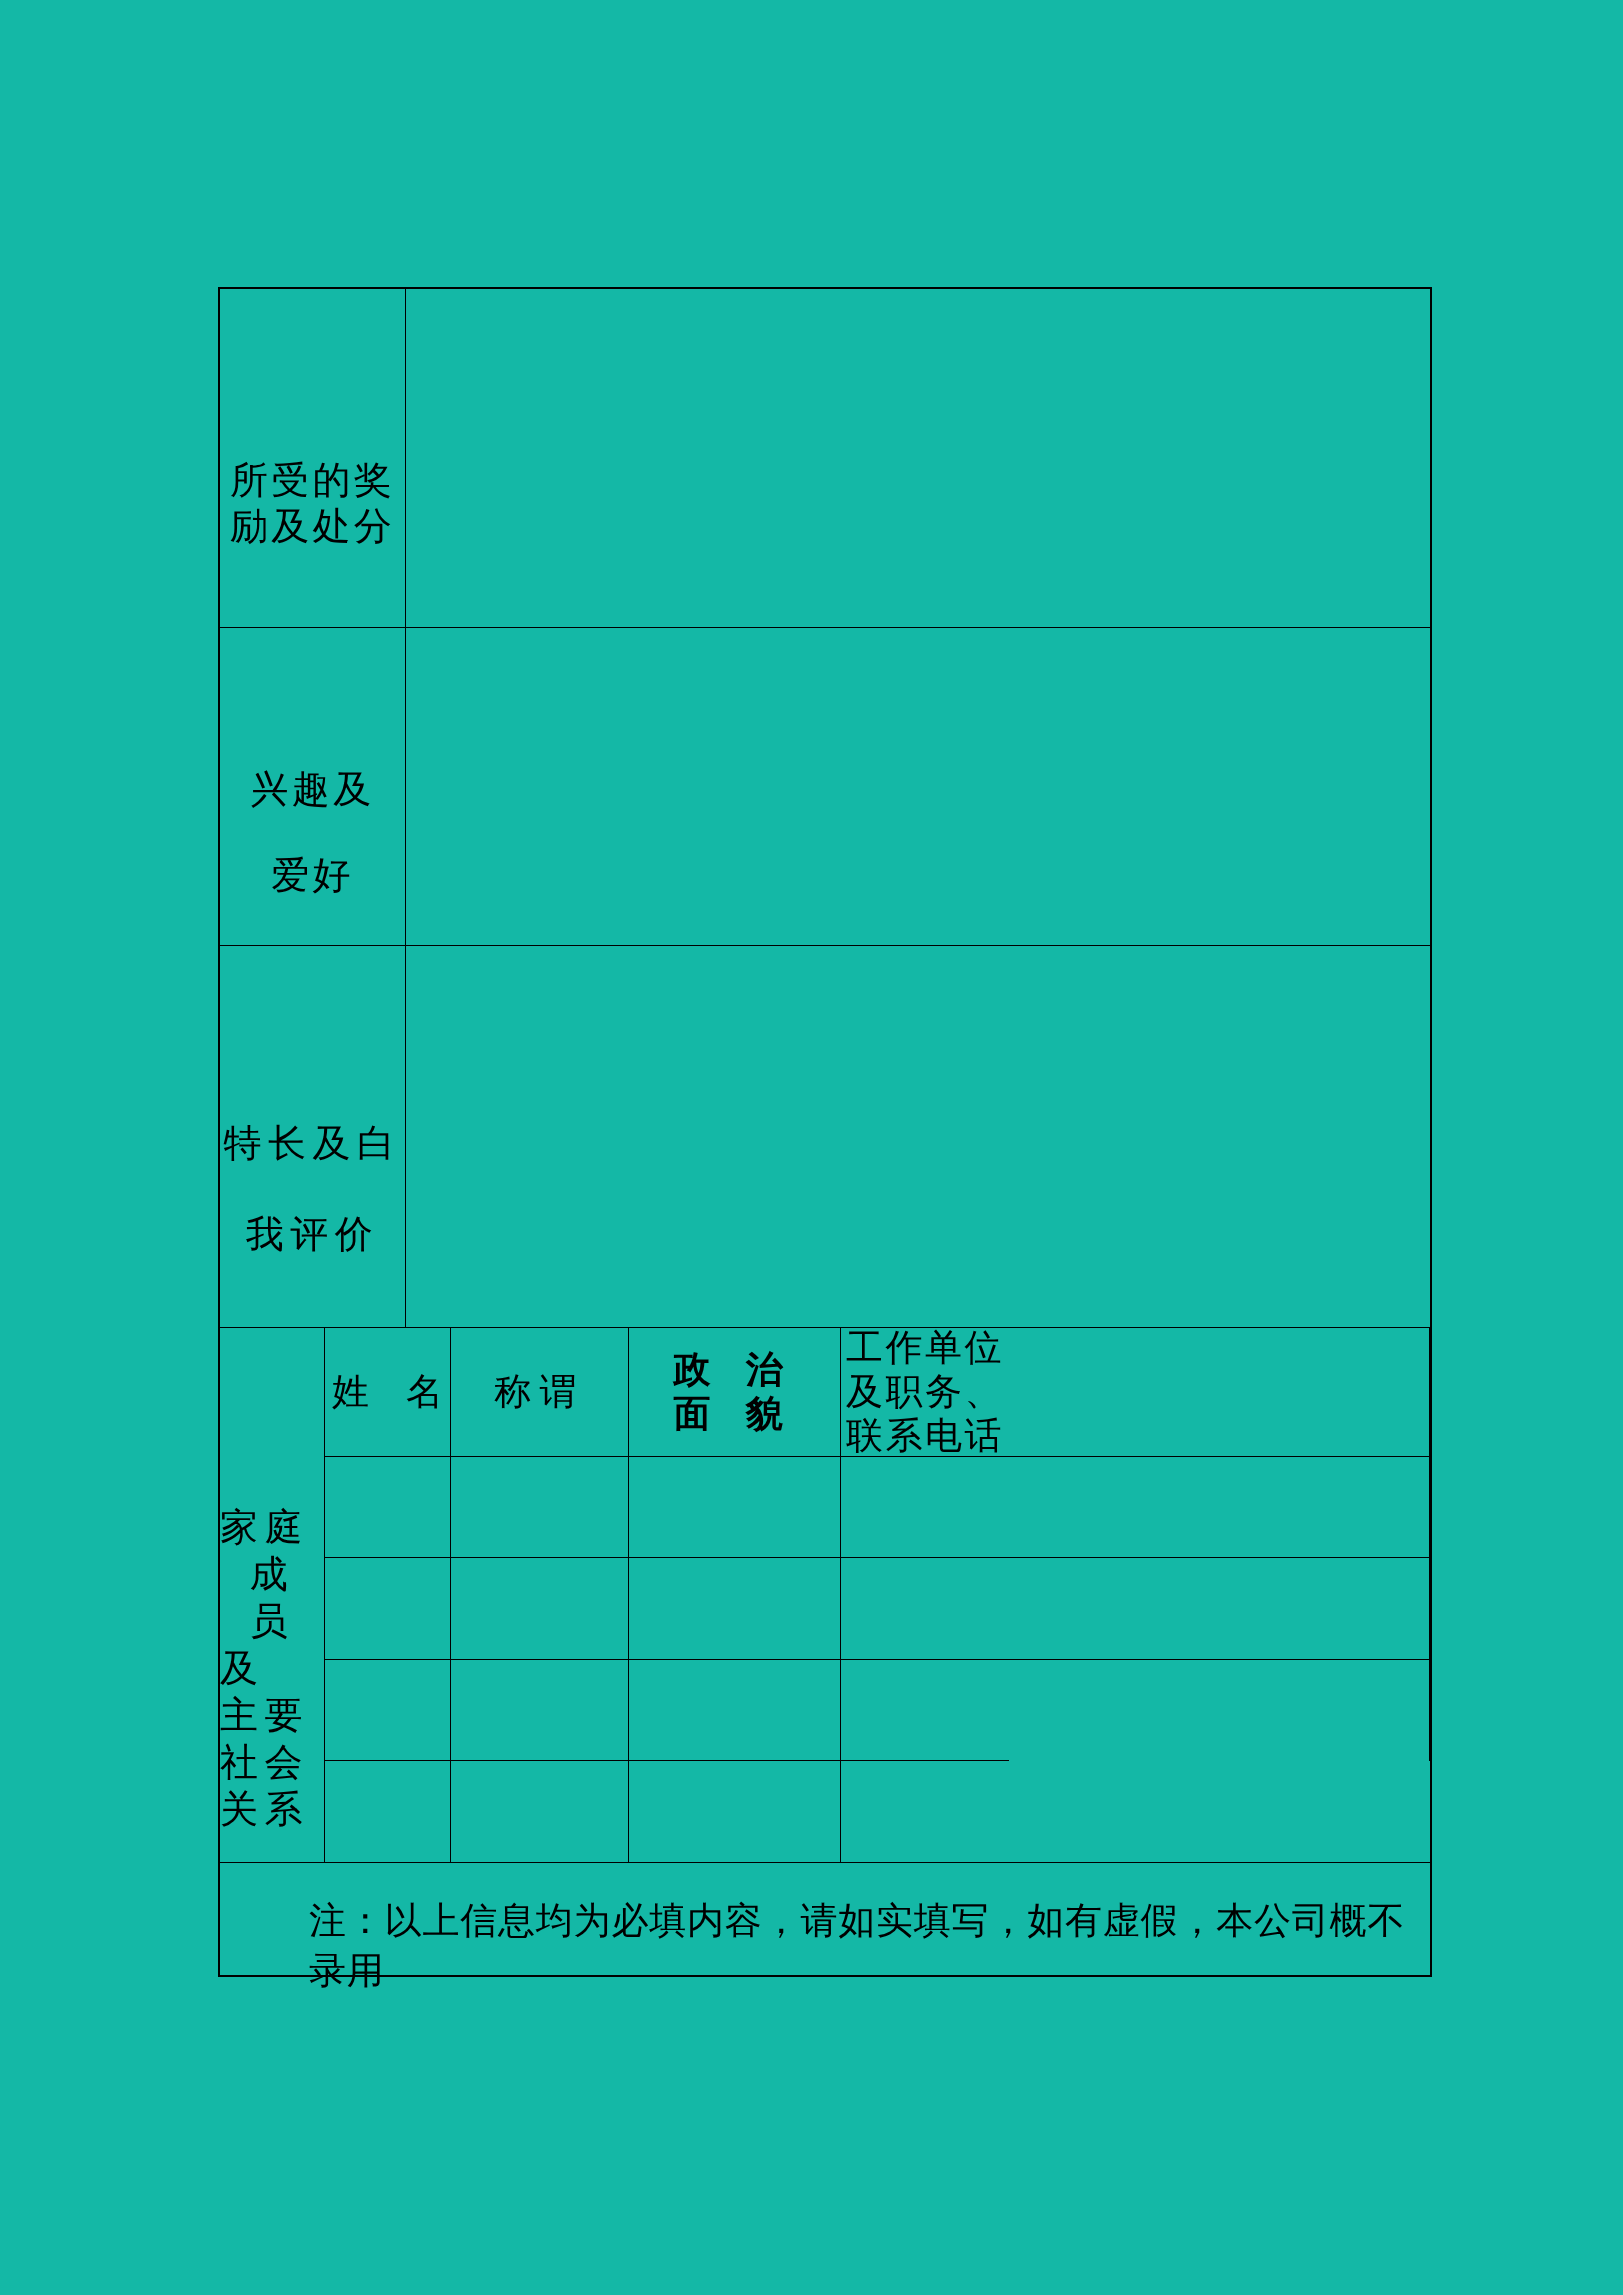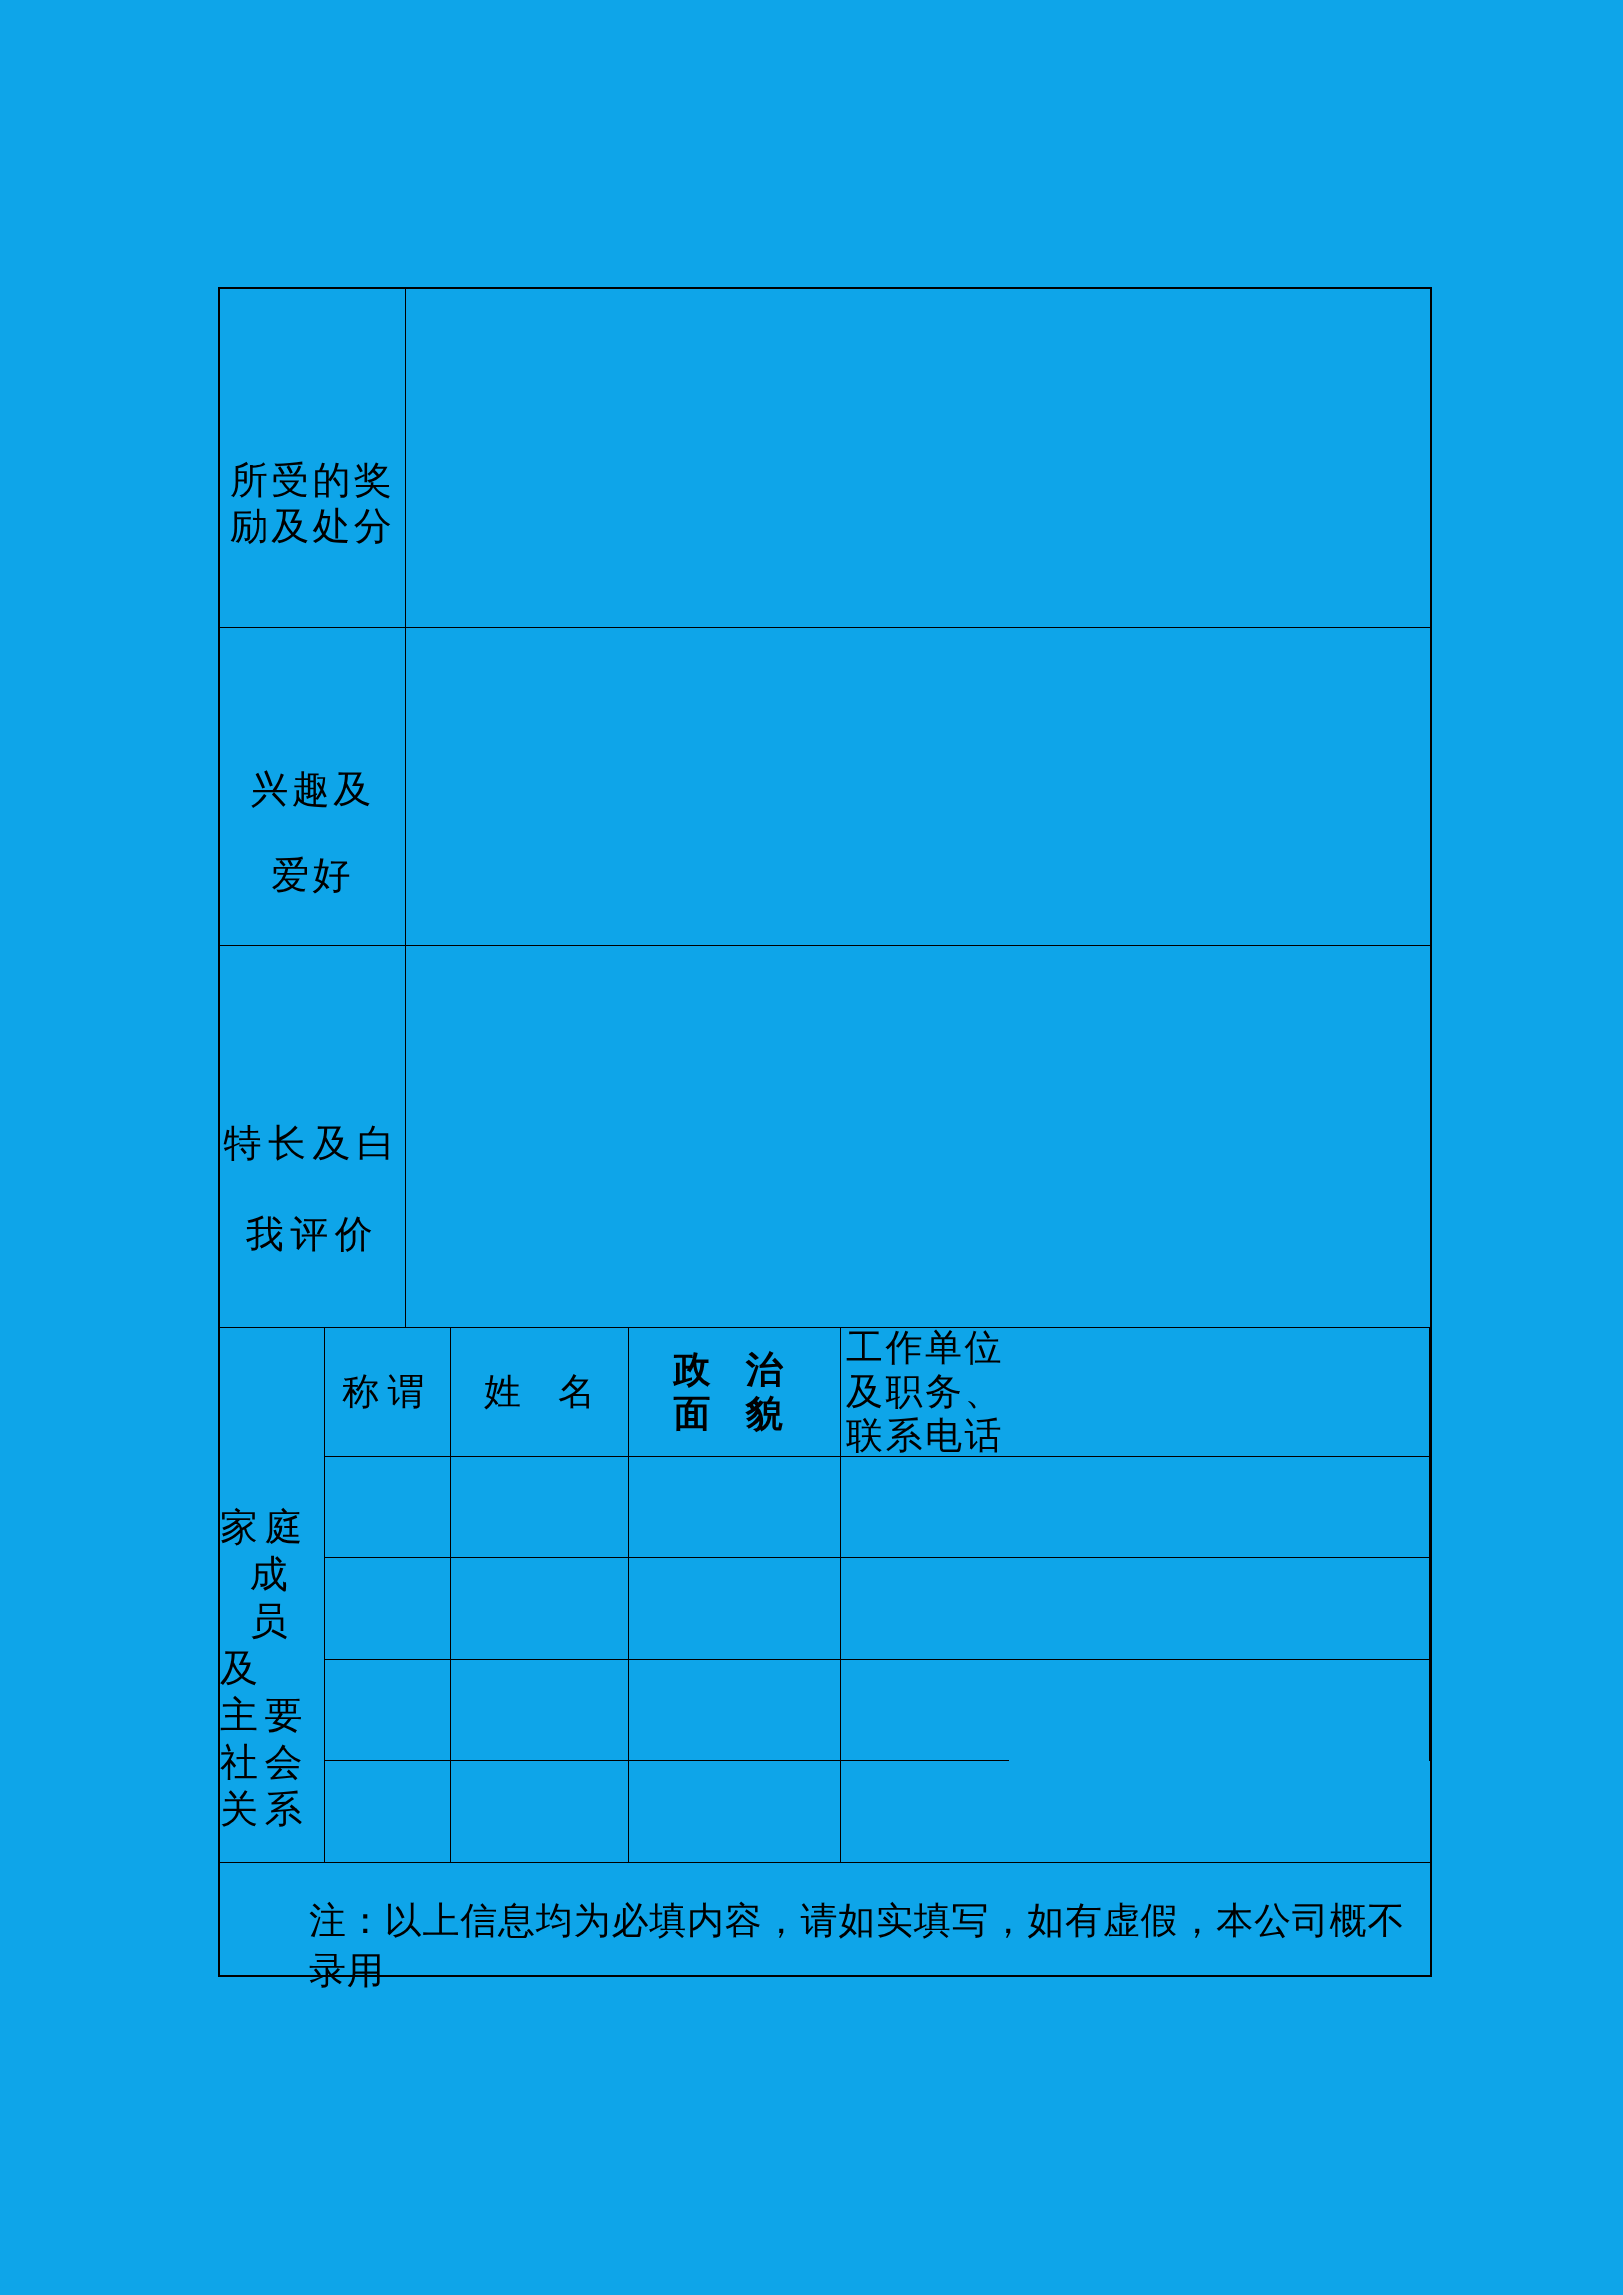--- a/index.html
+++ b/index.html
@@ -1,21 +1,21 @@
 <!DOCTYPE html>
 <html style="font-size:13px"><head>
 <meta charset="utf-8">
 <style>
   html,body{margin:0;padding:0;}
   body{
     width:1623px;height:2295px;background:#ffffff;position:relative;
     font-family:"Liberation Serif","DejaVu Serif",serif;color:#000;
   }
   *{box-sizing:border-box;}
-  .sheet{position:absolute;left:0;top:0;width:1623px;height:2295px;background:#0ea5e9;}
+  .sheet{position:absolute;left:0;top:0;width:1623px;height:2295px;background:#14b8a6;}
   .tbl{
     position:absolute;left:218px;top:287px;width:1214px;height:1690px;
     border:2.5px solid #000;display:grid;
     grid-template-rows:339px 318px 382px 535px 1fr;
   }
   .row{display:flex;border-bottom:1.6px solid #000;}
   .label-cell{
     width:186px;border-right:1.6px solid #000;
     display:flex;flex-direction:column;justify-content:center;align-items:center;
     font-size:38px;line-height:46px;text-align:center;
@@ -88,25 +88,25 @@
     <div class="fam-grid">
       <div class="fam-label br">
         <span>家庭</span>
         <span>成 员</span>
         <span>及</span>
         <span>主要</span>
         <span>社会</span>
         <span>关系</span>
       </div>
 
+      <div class="fhead br bb">
+        <span>姓　名</span>
+      </div>
       <div class="fhead br bb ls10">
         <span>称谓</span>
-      </div>
-      <div class="fhead br bb">
-        <span>姓　名</span>
       </div>
       <div class="fhead br bb ls16">
         <span>政 治</span>
         <span>面 貌</span>
       </div>
       <div class="fhead bb ls3">
         <span>工作单位及职务、联系电话</span>
       </div>
 
       <div class="fcell br bb"></div>

